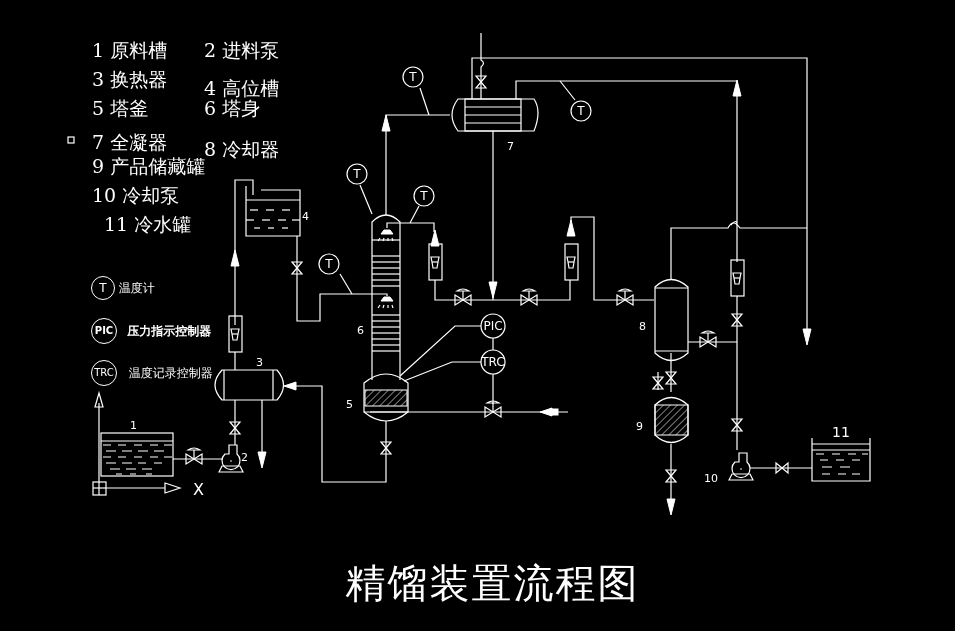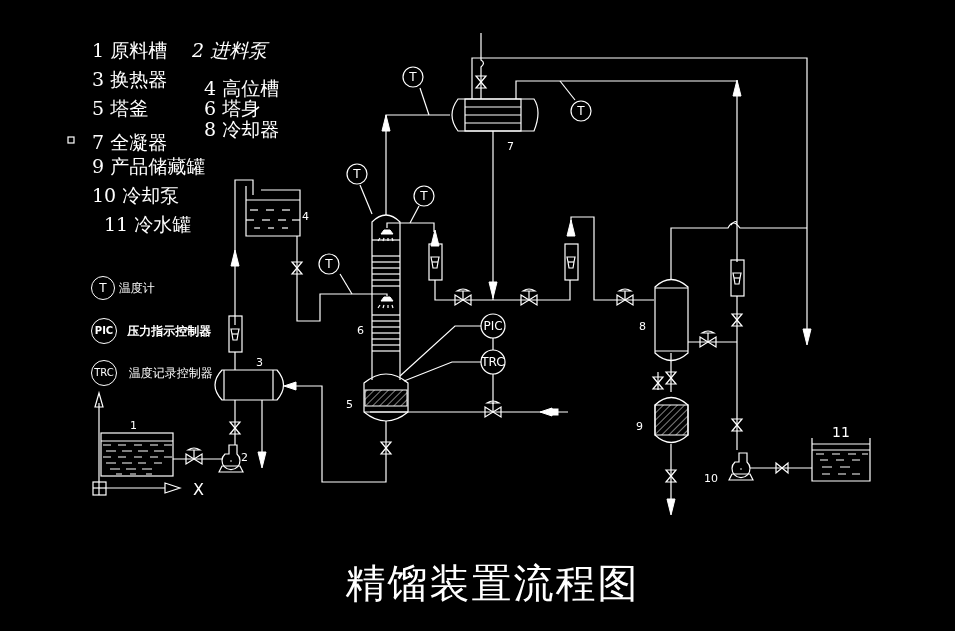--- a/index.html
+++ b/index.html
@@ -241,27 +241,27 @@
     <path class="ln" d="M655,405 Q671,390 688,405 L688,435 Q671,450 655,435 Z"></path>
     <rect x="655" y="405" width="33" height="30" fill="url(#hatch)" stroke="#fff" stroke-width="1"></rect>
   </g>
   <line class="ln" x1="671" y1="444" x2="671" y2="512"></line>
   <use href="#vvalve" x="671" y="476"></use>
   <use href="#arrowDown" x="671" y="505"></use>
 </svg>
 
 <div style="position:absolute;left:92px;top:36px;color:#fff;font-family:'DejaVu Serif',serif;font-size:19px;line-height:29px;">
   <div style="position:absolute;left:0;top:0;white-space:nowrap;"><span>1</span>&nbsp;<span>原料槽</span></div>
-  <div style="position:absolute;left:100px;top:0;white-space:nowrap;font-style:italic;"><span>2</span>&nbsp;<span>进料泵</span></div>
+  <div style="position:absolute;left:112px;top:0;white-space:nowrap;"><span>2</span>&nbsp;<span>进料泵</span></div>
   <div style="position:absolute;left:0;top:29px;white-space:nowrap;"><span>3</span>&nbsp;<span>换热器</span></div>
   <div style="position:absolute;left:112px;top:38px;white-space:nowrap;"><span>4</span>&nbsp;<span>高位槽</span></div>
   <div style="position:absolute;left:0;top:58px;white-space:nowrap;"><span>5</span>&nbsp;<span>塔釜</span></div>
   <div style="position:absolute;left:112px;top:58px;white-space:nowrap;"><span>6</span>&nbsp;<span>塔身</span></div>
   <div style="position:absolute;left:0;top:92px;white-space:nowrap;"><span>7</span>&nbsp;<span>全凝器</span></div>
-  <div style="position:absolute;left:112px;top:79px;white-space:nowrap;"><span>8</span>&nbsp;<span>冷却器</span></div>
+  <div style="position:absolute;left:112px;top:99px;white-space:nowrap;"><span>8</span>&nbsp;<span>冷却器</span></div>
   <div style="position:absolute;left:0;top:116px;white-space:nowrap;"><span>9</span>&nbsp;<span>产品储藏罐</span></div>
   <div style="position:absolute;left:0;top:145px;white-space:nowrap;"><span>10</span>&nbsp;<span>冷却泵</span></div>
   <div style="position:absolute;left:12px;top:174px;white-space:nowrap;"><span>11</span>&nbsp;<span>冷水罐</span></div>
 </div>
 
 <div style="position:absolute;left:91px;top:276px;color:#fff;font-family:'DejaVu Sans',sans-serif;font-size:12px;">
   <div style="position:absolute;left:0;top:0;white-space:nowrap;">
     <span style="display:inline-block;width:22px;height:22px;border:1px solid #fff;border-radius:50%;text-align:center;line-height:22px;vertical-align:middle;">T</span>
     <span style="vertical-align:middle;">温度计</span>
   </div>

